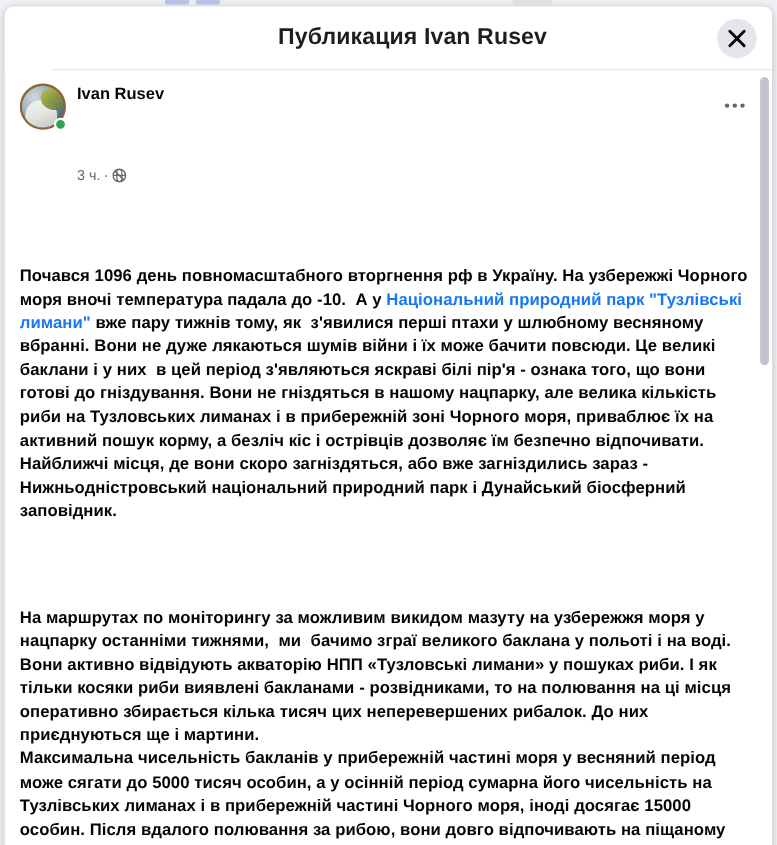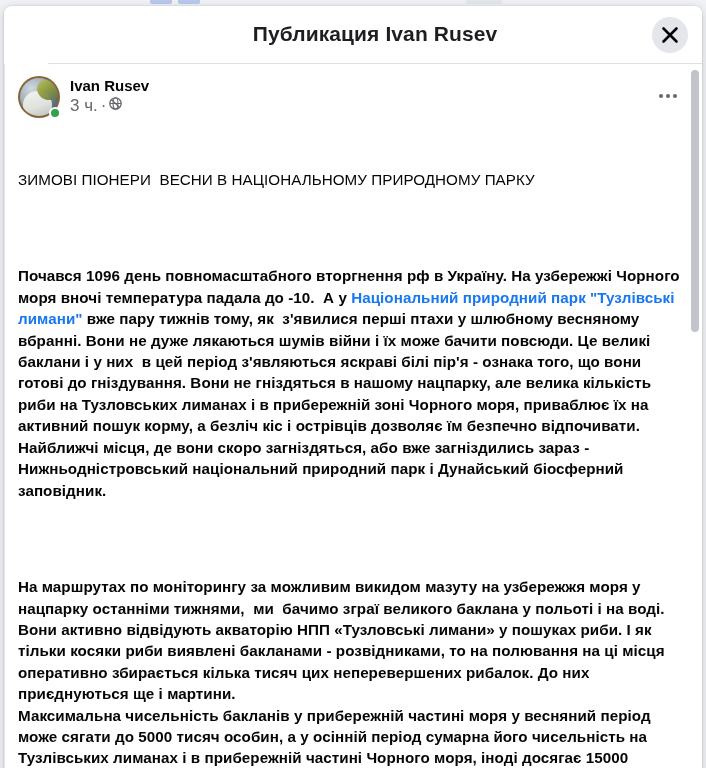--- a/index.html
+++ b/index.html
@@ -159,36 +159,37 @@
     border-radius: 50%;
     background: #31a24c;
     border: 2px solid #ffffff;
     box-sizing: border-box;
   }
   .author-meta {
     display: flex;
     flex-direction: column;
     justify-content: center;
     padding-top: 1px;
+    gap: 40px;
   }
   .author-name {
     font-size: 15px;
     font-weight: bold;
     color: #050505;
     line-height: 18px;
     cursor: pointer;
   }
   .author-sub {
     display: flex;
-    align-items: flex-start;
+    align-items: center;
     gap: 3px;
-    font-size: 17px;
+    font-size: 13px;
     color: #65676b;
     line-height: 17px;
-    margin-top: 2px;
+    margin-top: 16px;
   }
   .author-sub .time { cursor: pointer; }
   .sep { color: #65676b; }
   .globe-icon { display: inline-flex; align-items: center; }
 
   .more-btn {
     position: absolute;
     right: 18px;
     top: 16px;
     width: 32px;
@@ -318,21 +319,20 @@
         <button class="more-btn" aria-label="More options">
           <span class="dots">
             <i></i>
               <i></i>
               <i></i>
           </span>
         </button>
       </div>
 
       <div class="post-text">
-        <span class="heading">ЗИМОВІ ПІОНЕРИ  ВЕСНИ В НАЦІОНАЛЬНОМУ ПРИРОДНОМУ ПАРКУ</span>
 
         <p><span>Почався 1096 день повномасштабного вторгнення рф в Україну. На узбережжі Чорного моря вночі температура падала до -10.  А у </span><span class="link">Національний природний парк "Тузлівські лимани"</span><span> вже пару тижнів тому, як  з'явилися перші птахи у шлюбному весняному вбранні. Вони не дуже лякаються шумів війни і їх може бачити повсюди. Це великі баклани і у них  в цей період з'являються яскраві білі пір'я - ознака того, що вони готові до гніздування. Вони не гніздяться в нашому нацпарку, але велика кількість риби на Тузловських лиманах і в прибережній зоні Чорного моря, приваблює їх на активний пошук корму, а безліч кіс і острівців дозволяє їм безпечно відпочивати. Найближчі місця, де вони скоро загніздяться, або вже загніздились зараз - Нижньодністровський національний природний парк і Дунайський біосферний заповідник.</span></p>
 
         <p>На маршрутах по моніторингу за можливим викидом мазуту на узбережжя моря у нацпарку останніми тижнями,  ми  бачимо зграї великого баклана у польоті і на воді.
 Вони активно відвідують акваторію НПП «Тузловські лимани» у пошуках риби. І як тільки косяки риби виявлені бакланами - розвідниками, то на полювання на ці місця оперативно збирається кілька тисяч цих неперевершених рибалок. До них приєднуються ще і мартини.
 Максимальна чисельність бакланів у прибережній частині моря у весняний період може сягати до 5000 тисяч особин, а у осінній період сумарна його чисельність на Тузлівських лиманах і в прибережній частині Чорного моря, іноді досягає 15000 особин. Після вдалого полювання за рибою, вони довго відпочивають на піщаному пляжі.  Славиться баклан майстерністю рибалки, тому що дуже вміло ловить рибу.
 Політ у бакланів швидкий та динамічний, чому сприяють великі крила, кожне до 70 сантиметрів. Але довгі у баклана не тільки крила, шия теж витягнута і рухлива. Силует у польоті нагадує фігуру хрест. Дзьоб довгий, на кінці гачкоподібний. Цей гачок дуже гострий, що допомагає надійно хапати рибу. Хвіст і ноги теж витягнуті, на лапах між пальцями є перетинки. Наявність перетинок говорить про те, що баклани чудові плавці. Вони також чудові пірначі і чудово бачать і орієнтуються у воді. Максимальна глибина пірнання баклана точно не встановлена, але може опуститися на глибину до 10 м . При цьому може затримати дихання на 2 хвилини. Можуть полювати зграями, як рожеві пелікани. Але на лиманах вони можуть ловити рибу і на самоті на глибині всього півметра.</p>
 
         
       </div>

